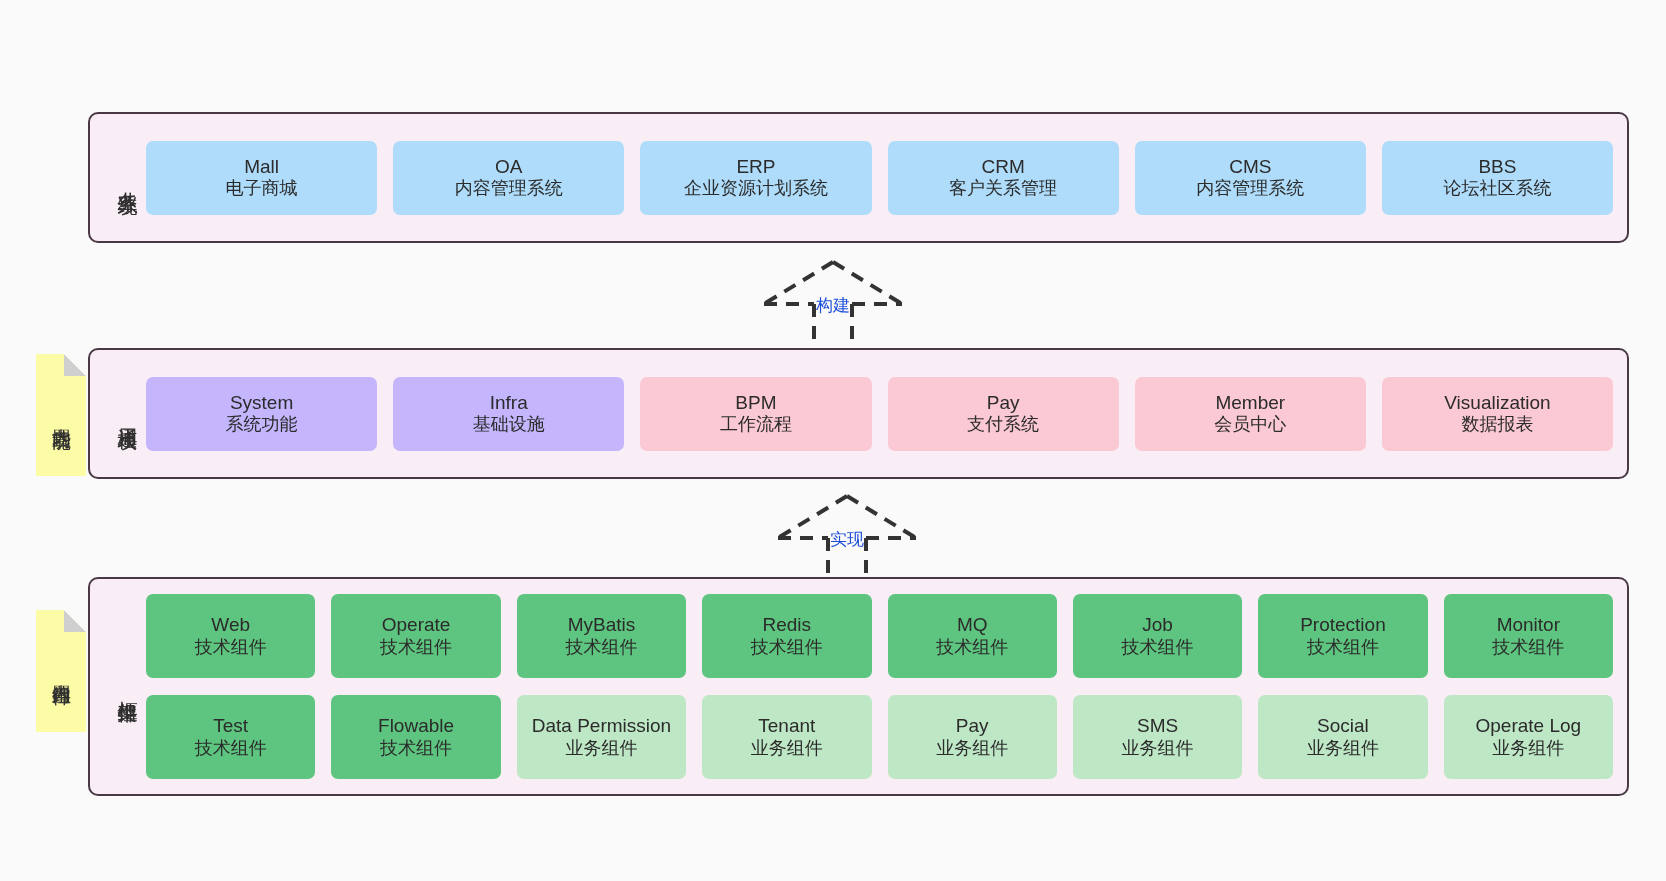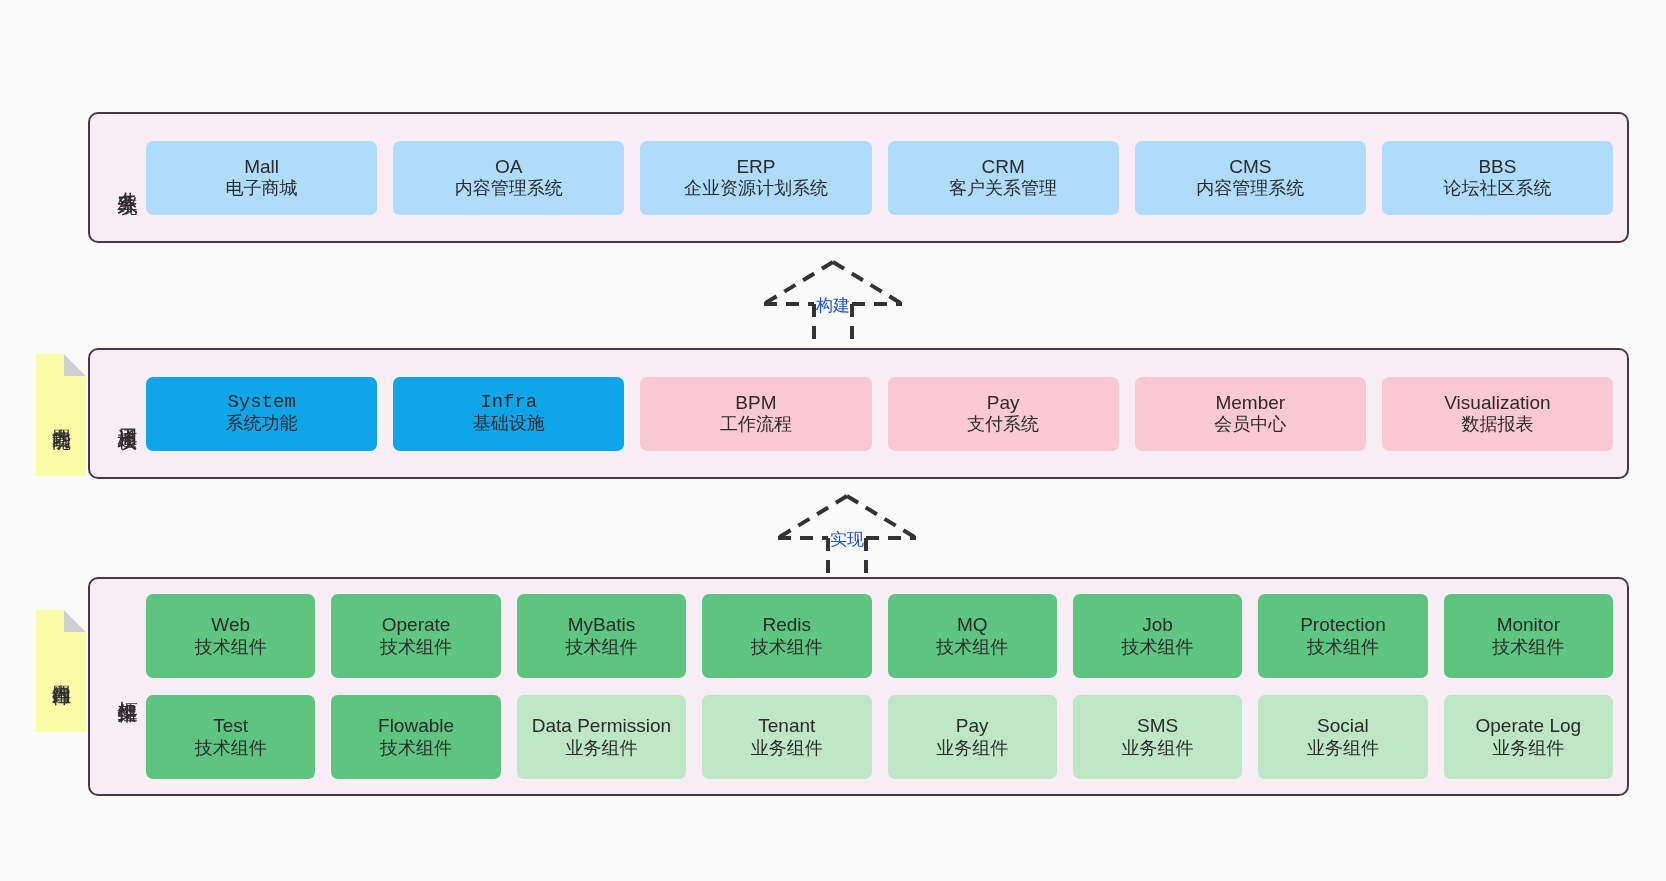--- a/index.html
+++ b/index.html
@@ -62,21 +62,21 @@
     justify-content:center;
     text-align:center;
     color:#2B2B2B;
     line-height:1.22;
     padding:6px 4px;
   }
   .card .t1{font-size:19px;}
   .card .t2{font-size:18px;}
 
   .c-blue       {background:#AEDCFA;}
-  .c-red        {background:#0ea5e9;font-family:Liberation Mono, monospace;}
+  .c-red        {background:#c4b5fd;}
   .c-pink       {background:#FBC9D3;}
   .c-green      {background:#5DC57F;}
   .c-greenlight {background:#BEE7C5;}
 
   
   #layer-business{left:88px;top:112px;width:1541px;height:131px;}
   #layer-business .card{height:74px;}
   #layer-modules {left:88px;top:348px;width:1541px;height:131px;}
   #layer-modules .card{height:74px;}
   #layer-framework{left:88px;top:577px;width:1541px;height:219px;}

